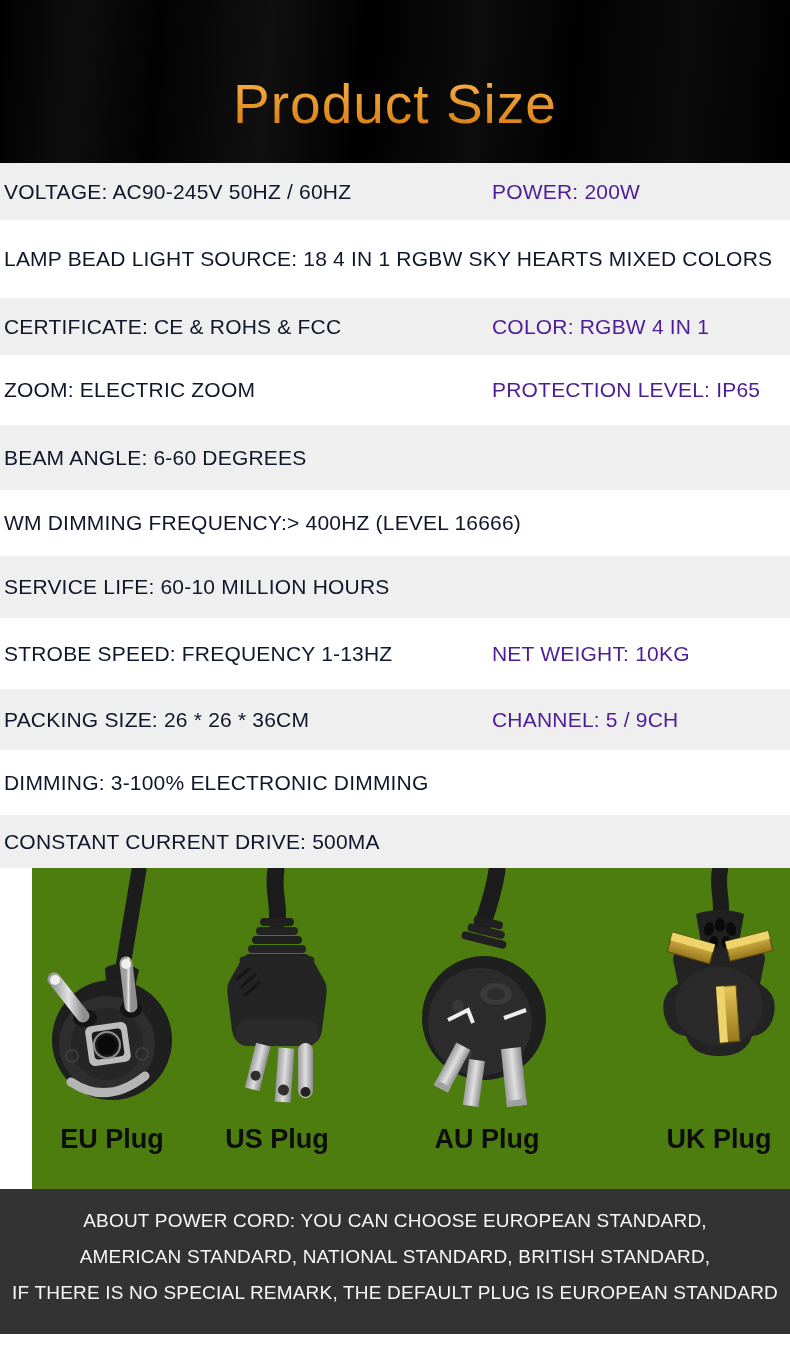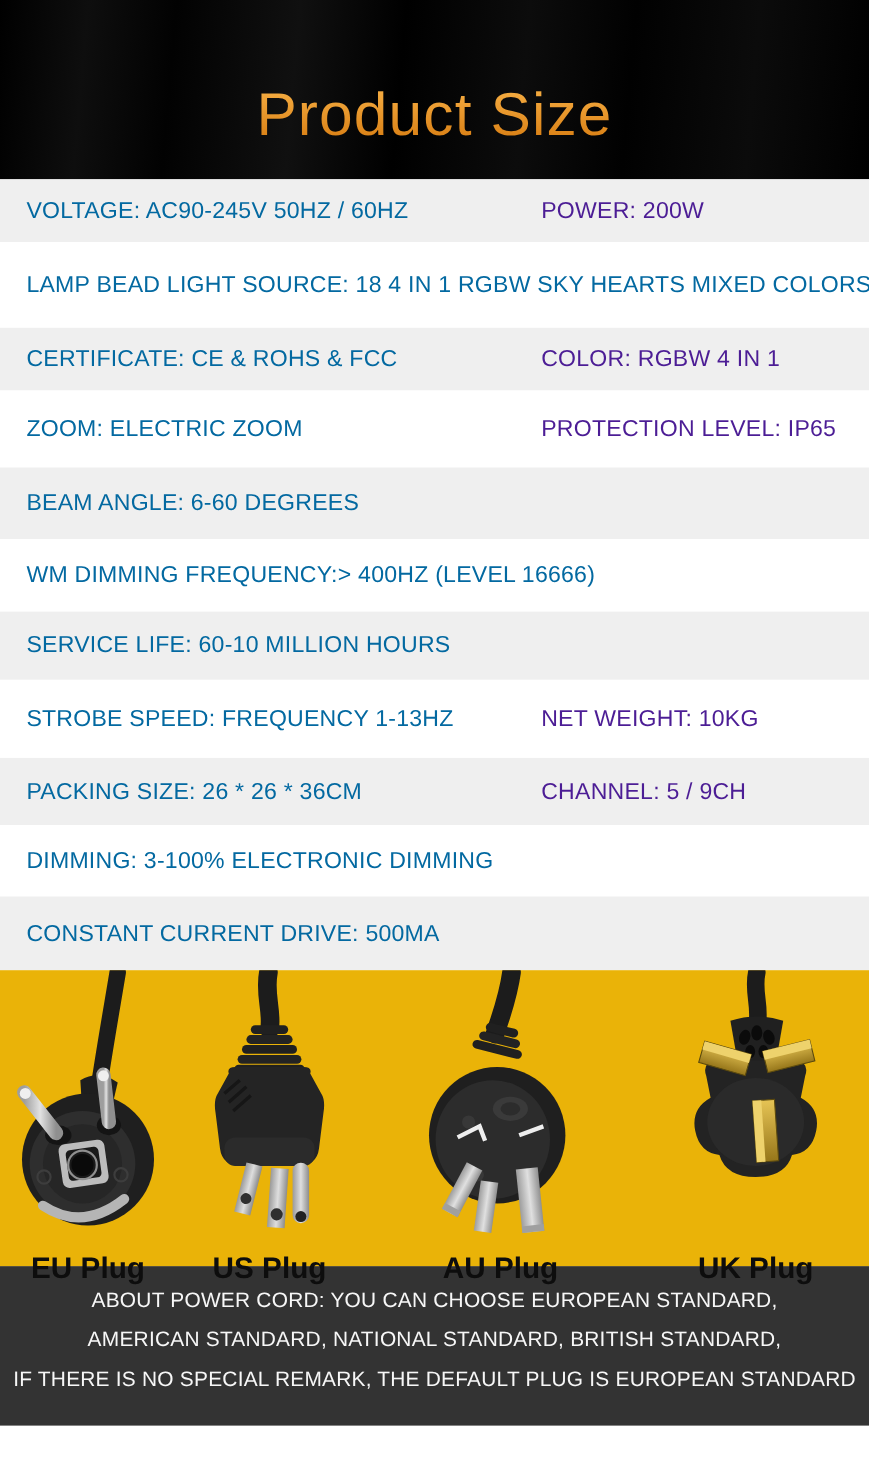--- a/index.html
+++ b/index.html
@@ -16,28 +16,28 @@
     font-size:55px;font-weight:400;letter-spacing:1px;color:#ef9527;
     background:linear-gradient(180deg,#f3a93e 20%,#d77d12 90%);
     -webkit-background-clip:text;background-clip:text;margin-top:44px;
     -webkit-text-fill-color:transparent;
   }
   
   .spec-table{width:790px;}
   .row{position:relative;display:flex;align-items:center;background:#ffffff;}
   .row.gray{background:#efefef;}
   .cell-l{
-    padding-left:24px;font-size:21px;letter-spacing:.2px;color:#0369a1;white-space:nowrap;
+    padding-left:4px;font-size:21px;letter-spacing:.2px;color:#0f172a;white-space:nowrap;
   }
   .cell-r{
     position:absolute;left:492px;top:50%;transform:translateY(-50%);
     font-size:21px;letter-spacing:.2px;color:#4c1d95;white-space:nowrap;
   }
   
-  .plugs{position:relative;height:269px;background:#eab308;}
+  .plugs{position:relative;height:321px;background:#4d7c0f;margin-left:32px;}
   .plug{position:absolute;top:0;width:170px;height:321px;text-align:center;}
   .plug svg{display:block;margin:0 auto;}
   .plug-label{
     margin-top:4px;font-size:27px;font-weight:700;color:#0d0d0d;letter-spacing:0;
   }
   .plug-eu{left:-5px;}
   .plug-us{left:160px;}
   .plug-au{left:370px;}
   .plug-uk{left:602px;}
   
@@ -85,21 +85,21 @@
       <div class="cell-l">STROBE SPEED: FREQUENCY 1-13HZ</div>
       <div class="cell-r">NET WEIGHT: 10KG</div>
     </div>
     <div class="row gray" style="height:61px">
       <div class="cell-l">PACKING SIZE: 26 * 26 * 36CM</div>
       <div class="cell-r">CHANNEL: 5 / 9CH</div>
     </div>
     <div class="row" style="height:65px">
       <div class="cell-l">DIMMING: 3-100% ELECTRONIC DIMMING</div>
     </div>
-    <div class="row gray" style="height:67px">
+    <div class="row gray" style="height:53px">
       <div class="cell-l">CONSTANT CURRENT DRIVE: 500MA</div>
     </div>
   </div>
 
   <div class="plugs">
 
     <div class="plug plug-eu">
       <svg width="170" height="252" viewBox="0 0 170 252">
         <defs>
           <linearGradient id="gEU" x1="0" y1="0" x2="1" y2="0">

